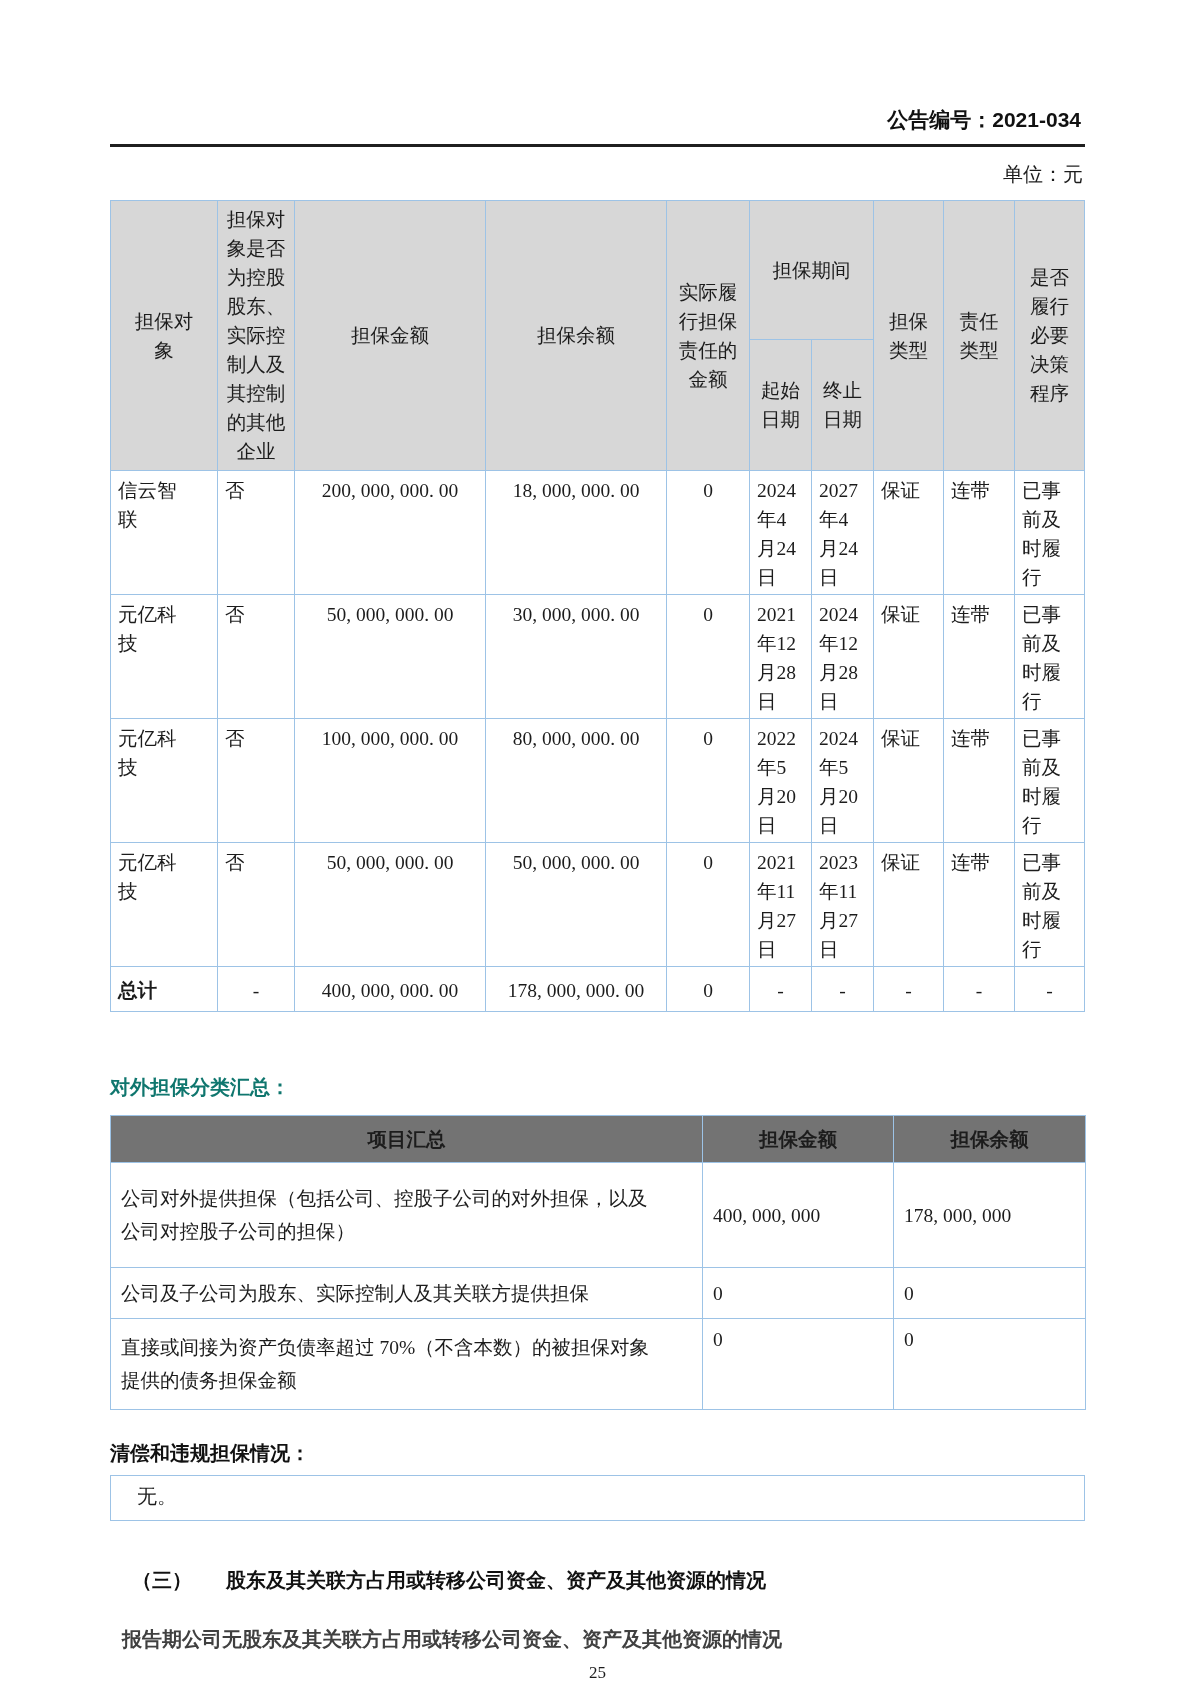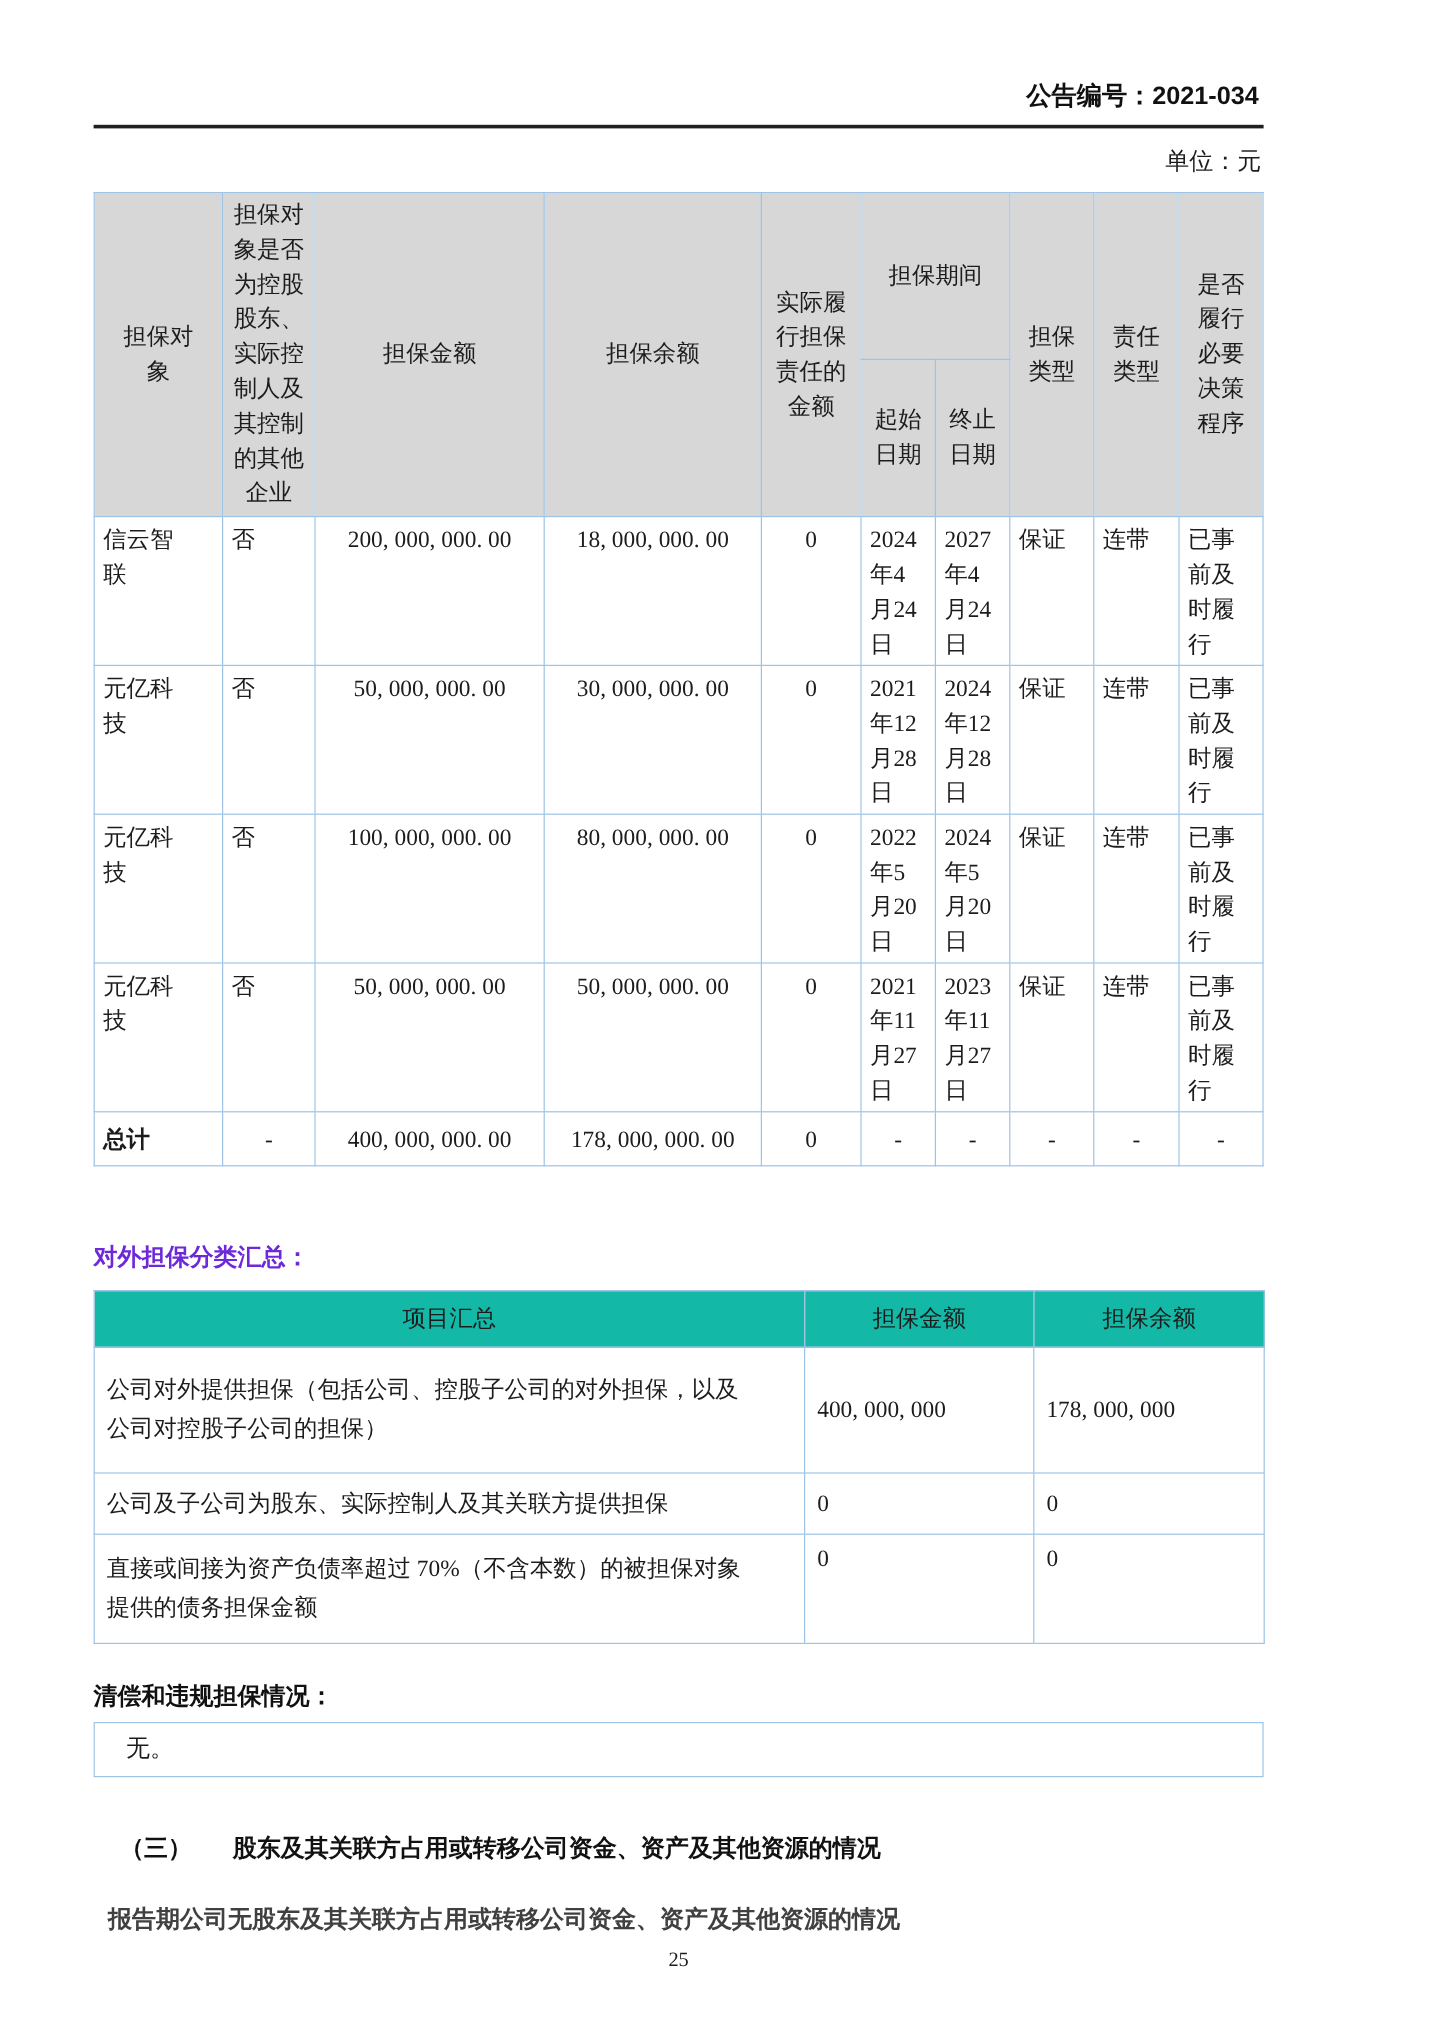--- a/index.html
+++ b/index.html
@@ -8,22 +8,22 @@
     width: 1200px;
     height: 1697px;
     background: #ffffff;
     overflow: hidden;
     font-family: "Liberation Serif", "DejaVu Serif", serif;
     color: #1c1c1c;
   }
   .page {
     position: relative;
     width: 975px;
-    margin-left: 78px;
-    padding-top: 66px;
+    margin-left: 110px;
+    padding-top: 106px;
   }
   .announce-line {
     text-align: right;
     font-family: "Liberation Sans", "DejaVu Sans", sans-serif;
     font-weight: 700;
     font-size: 21px;
     color: #111;
     padding-right: 4px;
   }
   .top-rule {
@@ -75,39 +75,39 @@
     vertical-align: middle;
   }
   tr.total-row td.lbl { text-align: left; font-weight: 700; }
   tr.total-row td.dash { text-align: center; }
 
   
   .section-title {
     font-family: "Liberation Sans", "DejaVu Sans", sans-serif;
     font-weight: 700;
     font-size: 20px;
-    color: #6d28d9;
+    color: #0f766e;
     margin-top: 62px;
   }
   table.stable {
     border-collapse: collapse;
     table-layout: fixed;
     width: 975px;
     margin-top: 14px;
   }
   table.stable th, table.stable td {
     border: 1px solid #9dc3e6;
     font-size: 19.5px;
     line-height: 33px;
     padding: 4px 10px;
   }
   table.stable th {
-    background: #14b8a6;
-    font-family: "Liberation Sans", "DejaVu Sans", sans-serif;
-    font-weight: 400;
+    background: #737373;
+    font-family: "Liberation Sans", "DejaVu Sans", sans-serif;
+    font-weight: 700;
     height: 38px;
     vertical-align: middle;
   }
   table.stable td.item { text-align: left; vertical-align: middle; }
   table.stable td.val { text-align: left; vertical-align: middle; }
   table.stable tr.r1 td { height: 96px; }
   table.stable tr.r1 td.val { vertical-align: middle; }
   table.stable tr.r2 td { height: 42px; }
   table.stable tr.r3 td { height: 82px; }
   table.stable tr.r3 td.val { vertical-align: top; }

